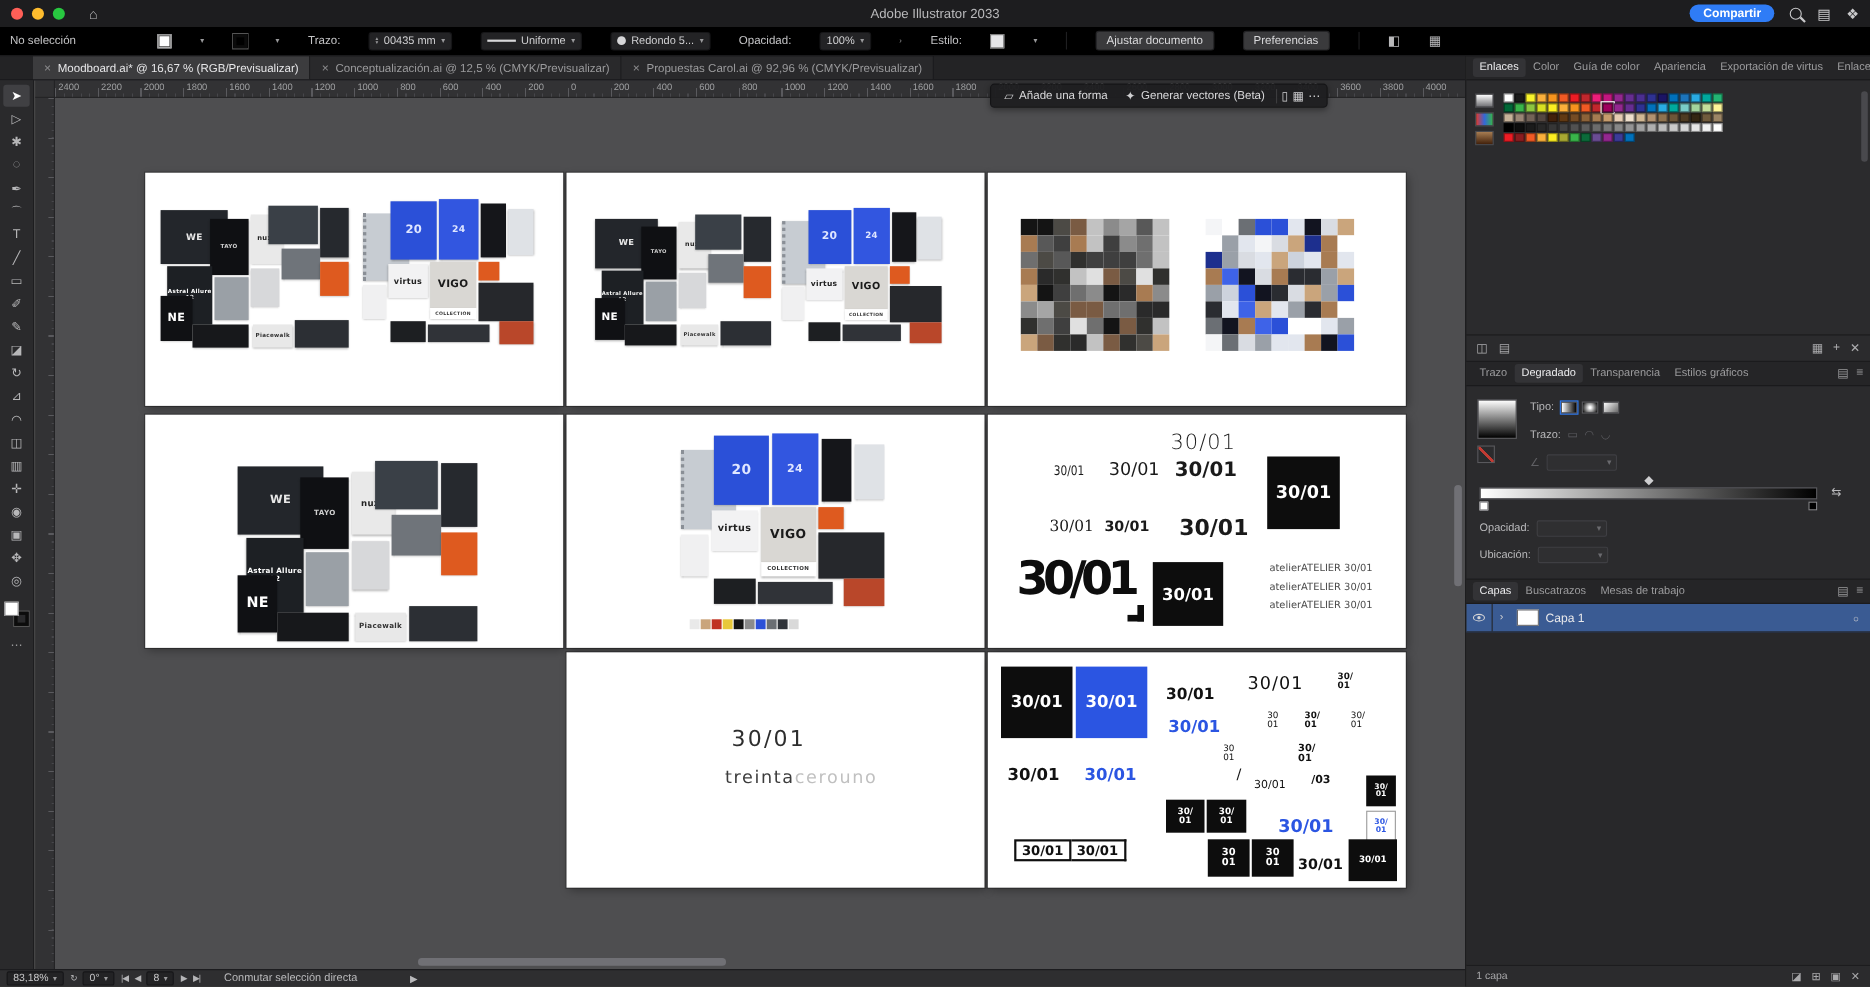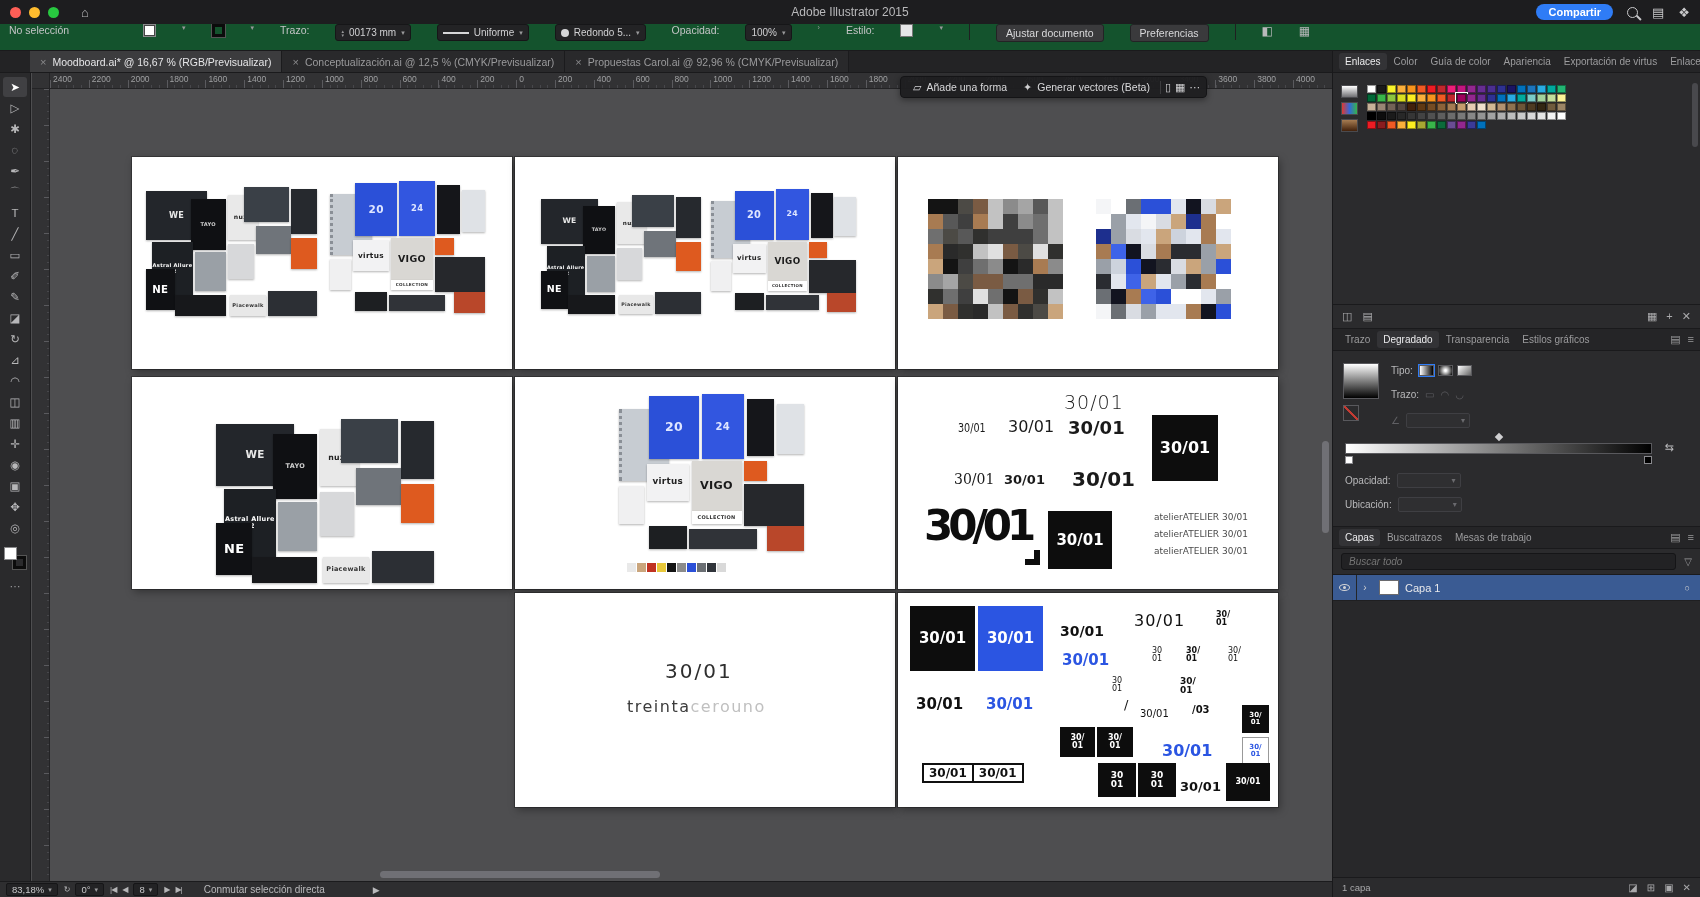--- a/index.html
+++ b/index.html
@@ -12,22 +12,22 @@
   .tl{width:11px;height:11px;border-radius:50%}
   .tl.r{background:#ff5f57}.tl.y{background:#febc2e}.tl.g{background:#28c840}
   .homeico{color:#b9b9bb;font-size:13px;margin-left:14px}
   .apptitle{position:absolute;left:50%;transform:translateX(-50%);color:#b9b9bb;font-size:12px}
   .mright{margin-left:auto;display:flex;align-items:center;gap:14px}
   .share{background:#2f7cf6;color:#fff;font-size:11px;padding:2px 12px;border-radius:10px;font-weight:700}
   .mag{width:11px;height:11px;border:1.5px solid #c9c9cb;border-radius:50%;position:relative;display:inline-block}
   .mag::after{content:"";position:absolute;width:6px;height:1.5px;background:#c9c9cb;right:-5px;bottom:-2px;transform:rotate(45deg)}
   .mico{color:#c9c9cb;font-size:13px}
   
-  .controlbar{position:absolute;top:24px;left:0;right:0;height:27px;background:#14532d;
-              border-bottom:1px solid #1a1a1c;display:flex;align-items:flex-start;gap:26px;
+  .controlbar{position:absolute;top:24px;left:0;right:0;height:27px;background:#000000;
+              border-bottom:1px solid #1a1a1c;display:flex;align-items:center;gap:26px;
               padding:0 9px;font-size:11px;color:#cfcfd1;z-index:19}
   .clabel{color:#c4c4c6;font-size:10.5px;white-space:nowrap}
   .cbox{background:#232325;border:1px solid #161618;border-radius:3px;padding:1px 5px;font-size:10px;
         color:#d0d0d2;display:inline-flex;align-items:center;gap:5px;height:17px;white-space:nowrap}
   .cbtn{background:#3a3a3c;border:1px solid #232325;border-radius:3px;padding:2px 9px;font-size:10.5px;color:#d9d9db;white-space:nowrap}
   .dd{font-size:7px;color:#9a9a9c}
   .fillsw{width:13px;height:13px;background:#fff;border:1px solid #8a8a8c;box-shadow:inset 0 0 0 1px #444}
   .stroksw{width:13px;height:13px;border:3px solid #0b0b0b;background:transparent;box-shadow:0 0 0 1px #555}
   .stepper{display:inline-flex;flex-direction:column;font-size:5px;line-height:4px;color:#9a9a9c}
   .csep{width:1px;height:16px;background:#1f1f21}
@@ -185,42 +185,42 @@
 </head>
 <body>
 
 <div id="app">
 
   <div class="menubar">
     <span class="tl r"></span>
     <span class="tl y"></span>
     <span class="tl g"></span>
     <span class="homeico">⌂</span>
-    <span class="apptitle">Adobe Illustrator 2015</span>
+    <span class="apptitle">Adobe Illustrator 2033</span>
     <div class="mright">
       <span class="share">Compartir</span>
       <span class="mag"></span>
       <span class="mico">▤</span>
       <span class="mico">❖</span>
     </div>
   </div>
 
   <div class="controlbar">
     <span class="clabel" style="width:108px">No selección</span>
     <span class="fillsw"></span>
     <span class="dd">▾</span>
     <span class="stroksw"></span>
     <span class="dd">▾</span>
     <span class="clabel">Trazo:</span>
     <span class="cbox">
       <span class="stepper">
           <span>▴</span>
           <span>▾</span>
         </span>
-      <span>00173 mm</span>
+      <span>00435 mm</span>
       <span class="dd">▾</span>
     </span>
     <span class="cbox">
       <span class="linesw"></span>
       <span>Uniforme</span>
       <span class="dd">▾</span>
     </span>
     <span class="cbox">
       <span class="brushdot"></span>
       <span>Redondo 5...</span>
@@ -697,21 +697,21 @@
           <span class="ttext" style="left: 106px; top: 97px; font-size: 13px; font-weight: 600; color: rgb(26, 26, 26); letter-spacing: 0px;">30/01</span>
           <span class="ttext" style="left: 174px; top: 93px; font-size: 20px; font-weight: 700; color: rgb(26, 26, 26); letter-spacing: 0px;">30/01</span>
           <div class="glyphwrap" style="left: 26px; top: 128px; width: 112px; height: 62px;"><span class="glyphtxt">30/01</span><span class="glyphcorner"></span></div>
           <div class="tile" style="left: 150px; top: 134px; width: 64px; height: 58px; background: rgb(13, 13, 13); color: rgb(255, 255, 255); font-size: 15px; font-weight: 700;">30/01</div>
           <span class="ttext" style="left: 256px; top: 136px; font-size: 9px; font-weight: 400; color: rgb(74, 74, 74); letter-spacing: 0px;">atelierATELIER 30/01</span>
           <span class="ttext" style="left: 256px; top: 153px; font-size: 9px; font-weight: 400; color: rgb(74, 74, 74); letter-spacing: 0px;">atelierATELIER 30/01</span>
           <span class="ttext" style="left: 256px; top: 170px; font-size: 9px; font-weight: 400; color: rgb(74, 74, 74); letter-spacing: 0px;">atelierATELIER 30/01</span>
         </div>
         <div class="artboard" style="left: 465px; top: 504px; width: 380px; height: 214px;">
           <div class="brandmark" style="left: 150px; top: 66px;">30/01</div>
-          <div class="brandname" style="left: 112px; top: 104px;"><span style="color: rgb(60, 60, 60);">treinta</span><span style="color: rgb(192, 192, 192);">cerouno</span></div>
+          <div class="brandname" style="left: 112px; top: 104px;"><span style="color: rgb(60, 60, 60); margin-left: 32px;">treinta</span><span style="color: rgb(192, 192, 192);">cerouno</span></div>
         </div>
         <div class="artboard" style="left: 848px; top: 504px; width: 380px; height: 214px;">
           <div class="tile" style="left: 12px; top: 13px; width: 65px; height: 65px; background: rgb(13, 13, 13); color: rgb(255, 255, 255); font-size: 15px; font-weight: 700;">30/01</div>
           <div class="tile" style="left: 80px; top: 13px; width: 65px; height: 65px; background: rgb(43, 85, 226); color: rgb(255, 255, 255); font-size: 15px; font-weight: 700;">30/01</div>
           <span class="ttext" style="left: 162px; top: 32px; font-size: 14px; font-weight: 700; color: rgb(17, 17, 17); letter-spacing: 0px;">30/01</span>
           <span class="ttext" style="left: 236px; top: 20px; font-size: 16px; font-weight: 400; color: rgb(17, 17, 17); letter-spacing: 1px;">30/01</span>
           <span class="ttext" style="left: 318px; top: 18px; font-size: 8px; font-weight: 700; color: rgb(17, 17, 17); letter-spacing: 0px;">30/
 01</span>
           <span class="ttext" style="left: 164px; top: 60px; font-size: 15px; font-weight: 700; color: rgb(43, 85, 226); letter-spacing: 0px;">30/01</span>
           <span class="ttext" style="left: 254px; top: 54px; font-size: 8px; font-weight: 400; color: rgb(17, 17, 17); letter-spacing: 0px;">30
@@ -981,24 +981,20 @@
     <div class="prow" id="bottabs">
         <span class="ptab on">Capas</span>
         <span class="ptab">Buscatrazos</span>
         <span class="ptab">Mesas de trabajo</span>
         <div class="pmenu">
           <span>▤</span>
           <span>≡</span>
         </div>
       </div>
 
-    <div class="searchrow">
-      <input placeholder="Buscar todo" style="">
-      <span class="funnel">▽</span>
-    </div>
 
     <div class="layers" id="layers">
         <div class="lrow sel">
           <div class="leye">
             <span class="eyeg"></span>
           </div>
           <span class="lchev">›</span>
           <span class="lthumb"></span>
           <span>Capa 1</span>
           <span class="ltarget">○</span>

